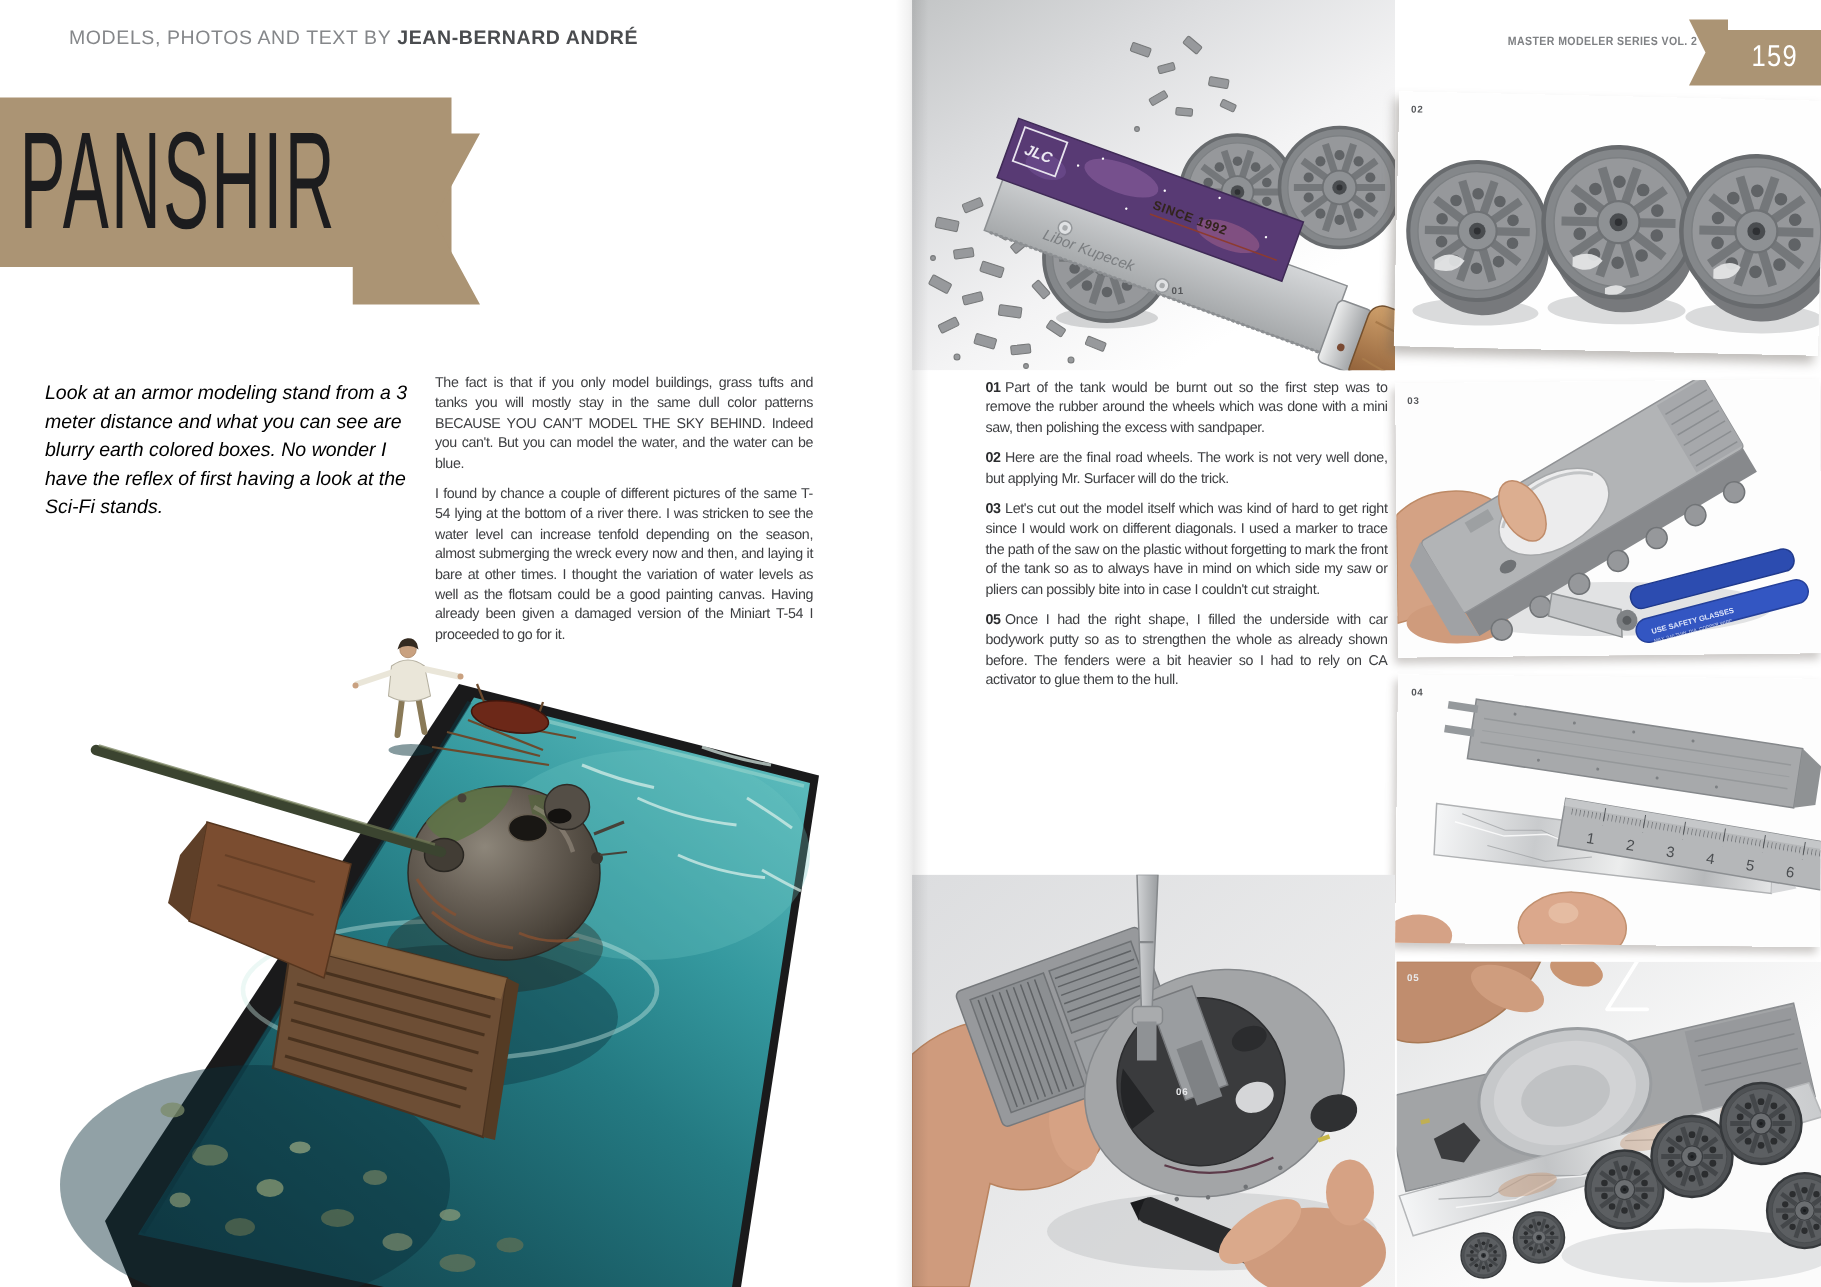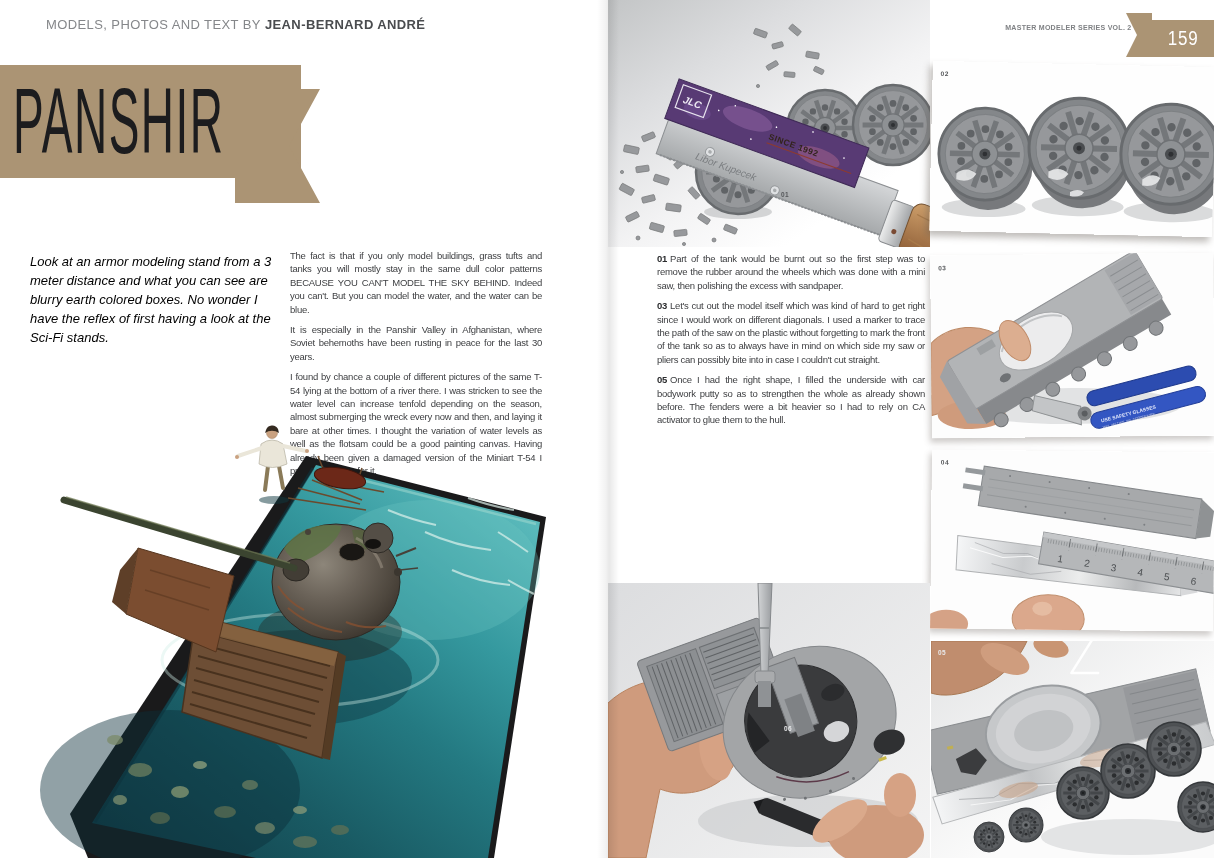--- a/index.html
+++ b/index.html
@@ -121,26 +121,26 @@
     <h1>PANSHIR</h1>
   </div>
   <svg class="ribbon-title" width="85" height="116" viewBox="0 0 85 116">
     <polygon points="26,1 85,1 54,58 85,115 0,115 0,87 26,87" fill="#ab9474"></polygon>
   </svg>
 
   <div class="intro">Look at an armor modeling stand from a 3 meter distance and what you can see are blurry earth colored boxes. No wonder I have the reflex of first having a look at the Sci-Fi stands.</div>
 
   <div class="artcol">
     <p>The fact is that if you only model buildings, grass tufts and tanks you will mostly stay in the same dull color patterns BECAUSE YOU CAN'T MODEL THE SKY BEHIND. Indeed you can't. But you can model the water, and the water can be blue.</p>
-    <p>It is especially in the Panshir Valley in Afghanistan, where Soviet behemoths have been rusting in peace for the last 30 years.</p>
     <p>I found by chance a couple of different pictures of the same T-54 lying at the bottom of a river there. I was stricken to see the water level can increase tenfold depending on the season, almost submerging the wreck every now and then, and laying it bare at other times. I thought the variation of water levels as well as the flotsam could be a good painting canvas. Having already been given a damaged version of the Miniart T-54 I proceeded to go for it.</p>
   </div>
 
   <div class="stepcol">
     <p class="step"><b class="step-num">01</b><span>Part of the tank would be burnt out so the first step was to remove the rubber around the wheels which was done with a mini saw, then polishing the excess with sandpaper.</span></p>
+    <p class="step"><b class="step-num">02</b><span>Here are the final road wheels. The work is not very well done, but applying Mr. Surfacer will do the trick.</span></p>
     <p class="step"><b class="step-num">03</b><span>Let's cut out the model itself which was kind of hard to get right since I would work on different diagonals. I used a marker to trace the path of the saw on the plastic without forgetting to mark the front of the tank so as to always have in mind on which side my saw or pliers can possibly bite into in case I couldn't cut straight.</span></p>
     <p class="step"><b class="step-num">05</b><span>Once I had the right shape, I filled the underside with car bodywork putty so as to strengthen the whole as already shown before. The fenders were a bit heavier so I had to rely on CA activator to glue them to the hull.</span></p>
   </div>
 
   <div class="photo" id="diorama">
     <svg viewBox="0 0 612 438">
       <defs>
         <linearGradient id="wg" x1="0%" y1="100%" x2="85%" y2="0%">
           <stop offset="0%" stop-color="#113b45"></stop>
             <stop offset="30%" stop-color="#195a63"></stop>

